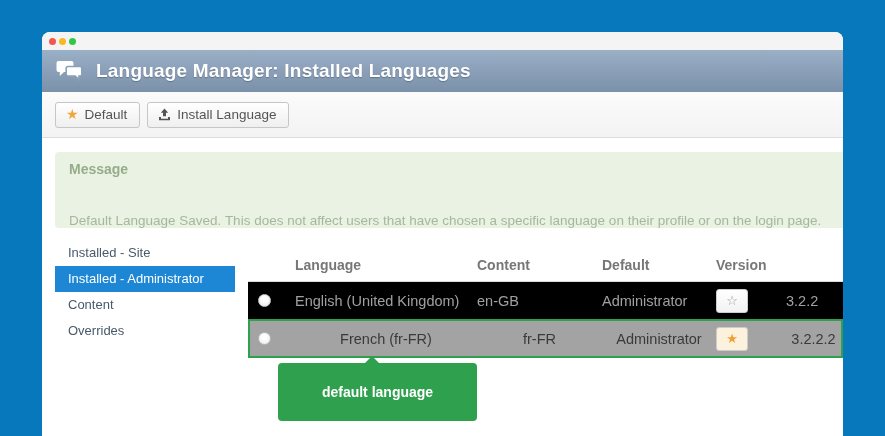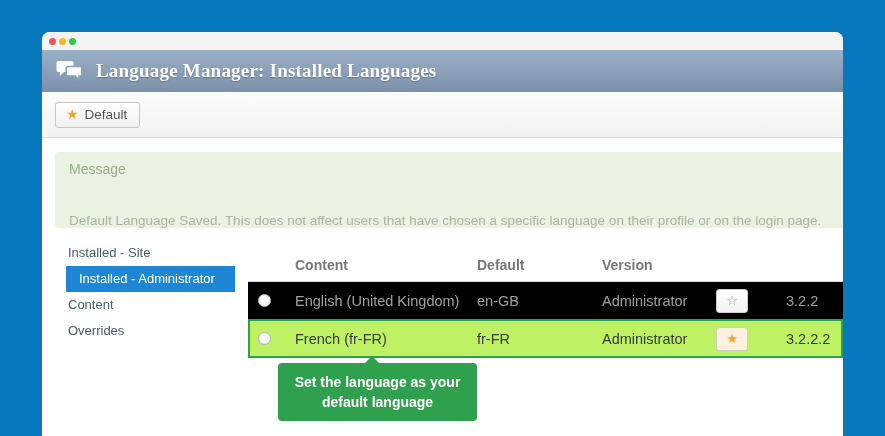--- a/index.html
+++ b/index.html
@@ -17,21 +17,21 @@
   .dot{width:7px;height:7px;border-radius:50%;margin-left:3px;cursor:pointer;}
   .dot.red{background:#f45651;}
   .dot.yellow{background:#f8b826;}
   .dot.green{background:#33c748;}
   
   .appheader{
     height:42px;background:linear-gradient(#9ab0c7,#7b90a9);
     display:flex;align-items:center;padding-left:14px;color:#fff;
   }
   .appheader .hicon{margin-right:13px;display:flex;align-items:center;}
-  .apptitle{font-size:19px;font-weight:bold;text-shadow:0 1px 1px rgba(0,0,0,0.25);letter-spacing:.2px;font-family:Liberation Serif, serif;}
+  .apptitle{font-size:19px;font-weight:bold;text-shadow:0 1px 1px rgba(0,0,0,0.25);letter-spacing:.2px;}
   
   .toolbar{
     height:45px;background:linear-gradient(#fbfbfb,#f3f3f3);
     border-bottom:1px solid #dcdcdc;
     display:flex;align-items:center;padding-left:13px;
   }
   .btn{
     display:inline-flex;align-items:center;margin-right:7px;
     padding:4px 12px 5px 10px;
     background:linear-gradient(#ffffff,#efefef);
@@ -39,36 +39,37 @@
     color:#555;font-size:13.5px;cursor:pointer;
   }
   .btn .ic{margin-right:6px;display:inline-flex;align-items:center;}
   .btn .star{color:#f0a83c;font-size:14px;line-height:14px;}
   
   .message{
     position:absolute;left:13px;right:0;top:120px;height:76px;
     background:#e9f2e3;border-radius:4px 0 0 4px;
     padding:9px 0 0 14px;box-sizing:border-box;overflow:hidden;
   }
-  .msg-heading{font-size:14px;font-weight:normal;color:#96ad89;margin:0 0 3px 0;}
+  .msg-heading{font-size:14px;font-weight:bold;color:#96ad89;margin:0 0 3px 0;}
   .msg-line{font-size:13.5px;color:#a6b89b;line-height:19px;white-space:nowrap;margin-top:34px;}
   .msg-line b{font-weight:bold;text-align:center;}
   
   .sidebar{position:absolute;left:13px;top:208px;width:180px;}
   .side-item{height:26px;line-height:26px;padding-left:13px;font-size:13px;color:#48596a;cursor:pointer;}
-  .side-item.active{background:#1e87d5;color:#fff;margin-left:11px;}
+  .side-item.active{background:#1e87d5;color:#fff;}
   
   .table{position:absolute;left:206px;top:216px;right:0;}
   .trow{display:grid;grid-template-columns:47px 182px 125px 114px 70px 1fr;align-items:center;}
   .thead{height:33px;border-bottom:1px solid #ddd;font-weight:bold;color:#777;font-size:14px;}
   .row1{height:37px;background:#000000;color:#a0a0a0;font-size:14.5px;}
   .row2{
-    height:35px;background:#bef264;color:#3a3a3a;font-size:14.5px;
+    height:35px;background:#a3a3a3;color:#3a3a3a;font-size:14.5px;
     border:2px solid #2fa14e;
     grid-template-columns:45px 182px 125px 114px 70px 1fr;
+    text-align:center;
   }
   .radio{
     width:13px;height:13px;border-radius:50%;box-sizing:border-box;
     border:1px solid #c9c9c9;margin-left:10px;cursor:pointer;
     background:radial-gradient(circle at 50% 38%,#ffffff 25%,#e6e6e6);
   }
   .row2 .radio{margin-left:8px;border-color:#b9b9b9;}
   .star-btn{
     width:30px;height:22px;border:1px solid #ccc;border-radius:3px;
     background:linear-gradient(#ffffff,#f2f2f2);
@@ -108,38 +109,48 @@
       </svg>
     </span>
     <span class="apptitle">Language Manager: Installed Languages</span>
   </div>
 
   <div class="toolbar">
     <button class="btn">
       <span class="ic star">★</span>
       <span>Default</span>
     </button>
+    <button class="btn">
+      <span class="ic">
+        <svg width="13" height="13" viewBox="0 0 13 13">
+          <path d="M6.5 0.5 L10.2 4.8 H8 V8.2 H5 V4.8 H2.8 Z" fill="#555"></path>
+          <path d="M1 9 h2 v1.8 h7 v-1.8 h2 v3.3 h-11 z" fill="#555"></path>
+        </svg>
+      </span>
+      <span>Install Language</span>
+    </button>
   </div>
 
   <div class="message">
     <div class="msg-heading">Message</div>
     <div class="msg-line">Default Language Saved. This does not affect users that have chosen a specific language on their profile or on the login page.</div>
     <div class="msg-line"><b>Warning!</b><span> When using the multilingual functionality (i.e. when the plugin System - Languagefilter is enabled) the Site Default Language</span></div>
   </div>
 
   <div class="sidebar">
     <div class="side-item">Installed - Site</div>
     <div class="side-item active">Installed - Administrator</div>
     <div class="side-item">Content</div>
     <div class="side-item">Overrides</div>
   </div>
 
   <div class="table">
     <div class="trow thead">
       <span></span>
+      <span>Language</span>
       <span>Content</span>
       <span>Default</span>
       <span>Version</span>
     </div>
 
     <div class="trow row1">
       <span class="radio"></span>
       <span>English (United Kingdom)</span>
       <span>en-GB</span>
       <span>Administrator</span>
@@ -152,17 +163,16 @@
       <span>French (fr-FR)</span>
       <span>fr-FR</span>
       <span>Administrator</span>
       <span class="star-btn on">★</span>
       <span>3.2.2.2</span>
     </div>
   </div>
 
   <div class="tooltip">
     <span class="arrow"></span>
-    <span>Set the language as your</span>
     <span>default language</span>
   </div>
 
 </div>
 
 </body></html>

